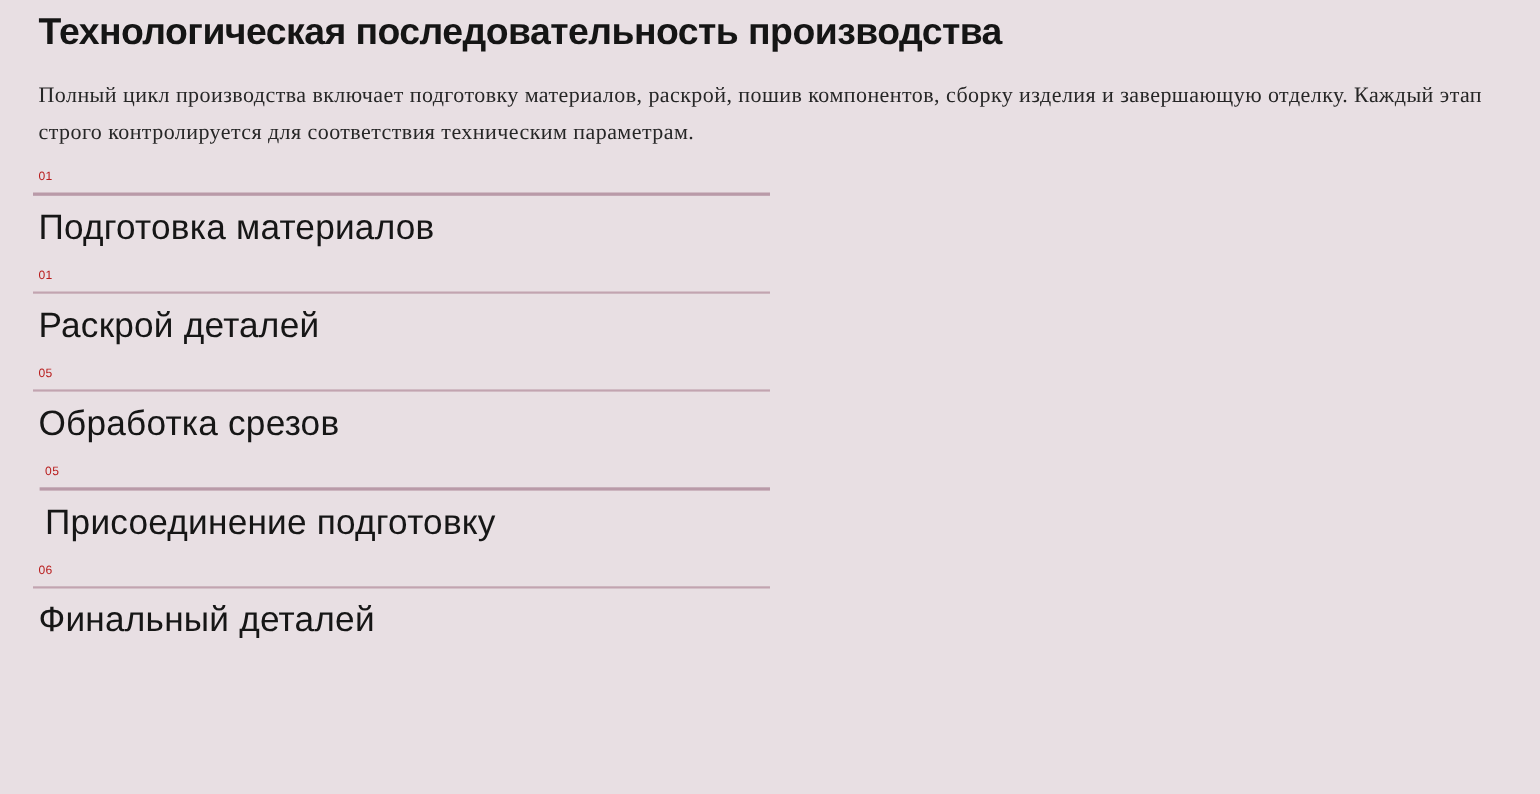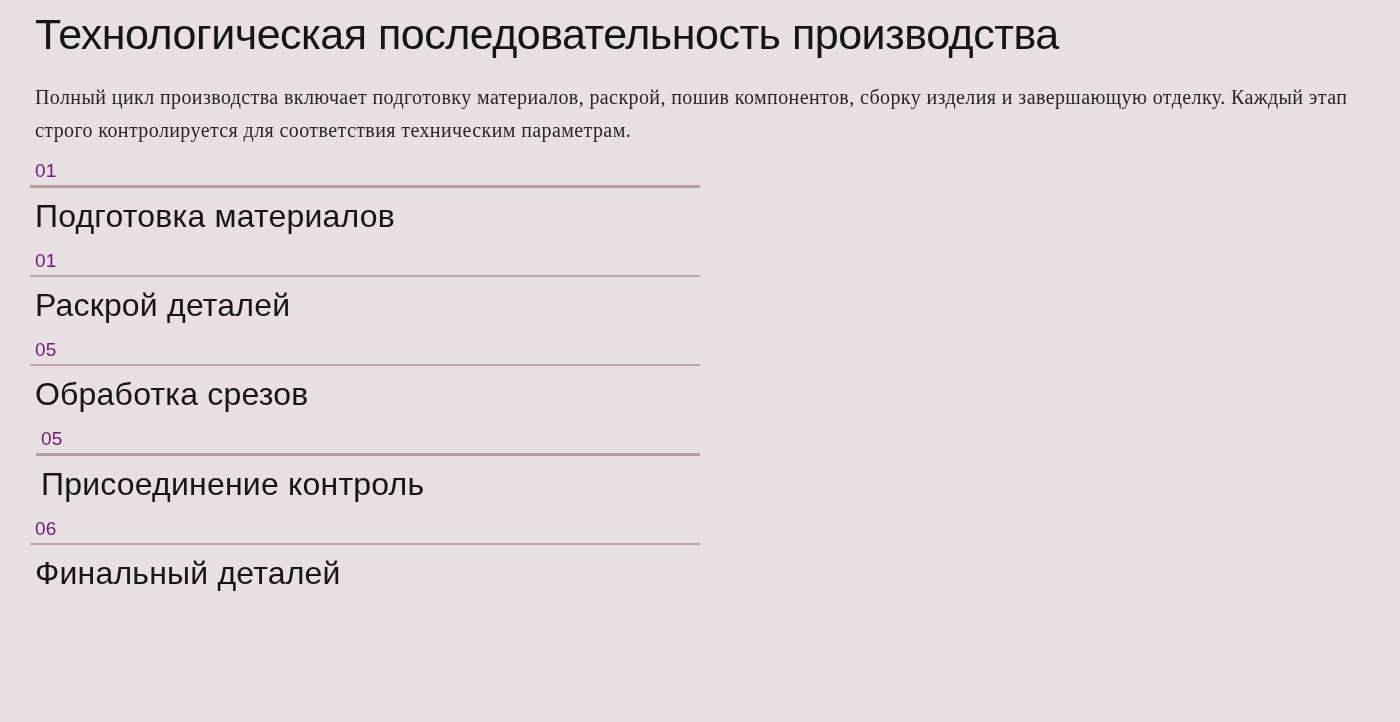--- a/index.html
+++ b/index.html
@@ -8,22 +8,22 @@
     height: 722px;
     overflow: hidden;
     background: #e8dfe3;
     font-family: "Liberation Sans", sans-serif;
     color: #1b1b1b;
   }
   .page {
     padding: 10px 30px 0 30px;
   }
   .page-title {
-    font-size: 43px;
-    font-weight: 400;
+    font-size: 34px;
+    font-weight: 700;
     line-height: 1.15;
     letter-spacing: -0.5px;
     color: #151515;
     margin-left: 5px;
   }
   .page-description {
     margin-top: 22px;
     margin-left: 5px;
     font-family: "Liberation Serif", "DejaVu Serif", serif;
     font-size: 20px;
@@ -36,23 +36,23 @@
     margin-top: 16px;
     width: 670px;
   }
   .step {
     margin-bottom: 21px;
   }
   .step.indent {
     margin-left: 6px;
   }
   .step-number {
-    font-size: 19px;
+    font-size: 11px;
     line-height: 16px;
-    color: #701a75;
+    color: #b91c1c;
     margin-left: 5px;
     letter-spacing: 0.3px;
   }
   .step-rule {
     margin-top: 6px;
     height: 2px;
     background: #c2a4b0;
     border: none;
   }
   .step.thick .step-rule {
@@ -95,21 +95,21 @@
     <div class="step">
       <div class="step-number">05</div>
       <div class="step-rule"></div>
       <div class="step-title">Обработка срезов</div>
     </div>
 
 
     <div class="step thick indent">
       <div class="step-number">05</div>
       <div class="step-rule"></div>
-      <div class="step-title">Присоединение контроль</div>
+      <div class="step-title">Присоединение подготовку</div>
     </div>
 
     <div class="step">
       <div class="step-number">06</div>
       <div class="step-rule"></div>
       <div class="step-title">Финальный деталей</div>
     </div>
 
   </div>
 </div>

